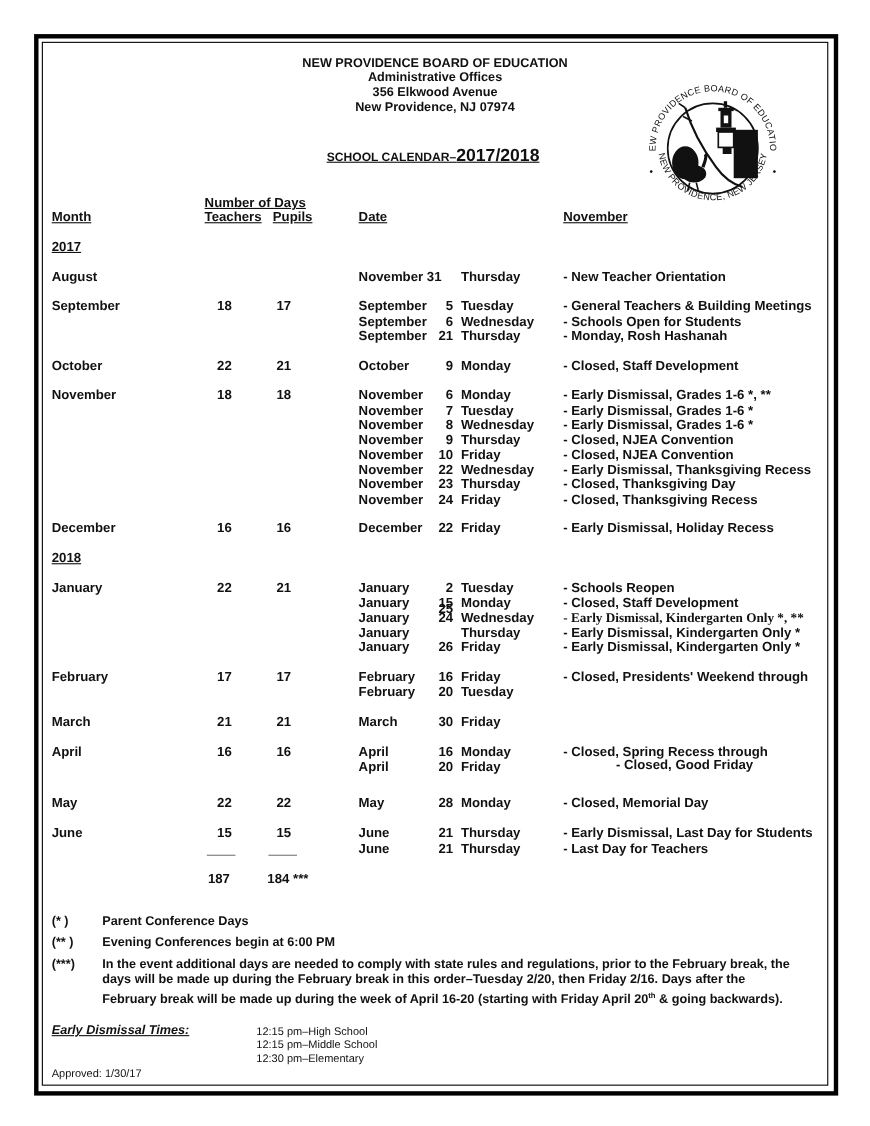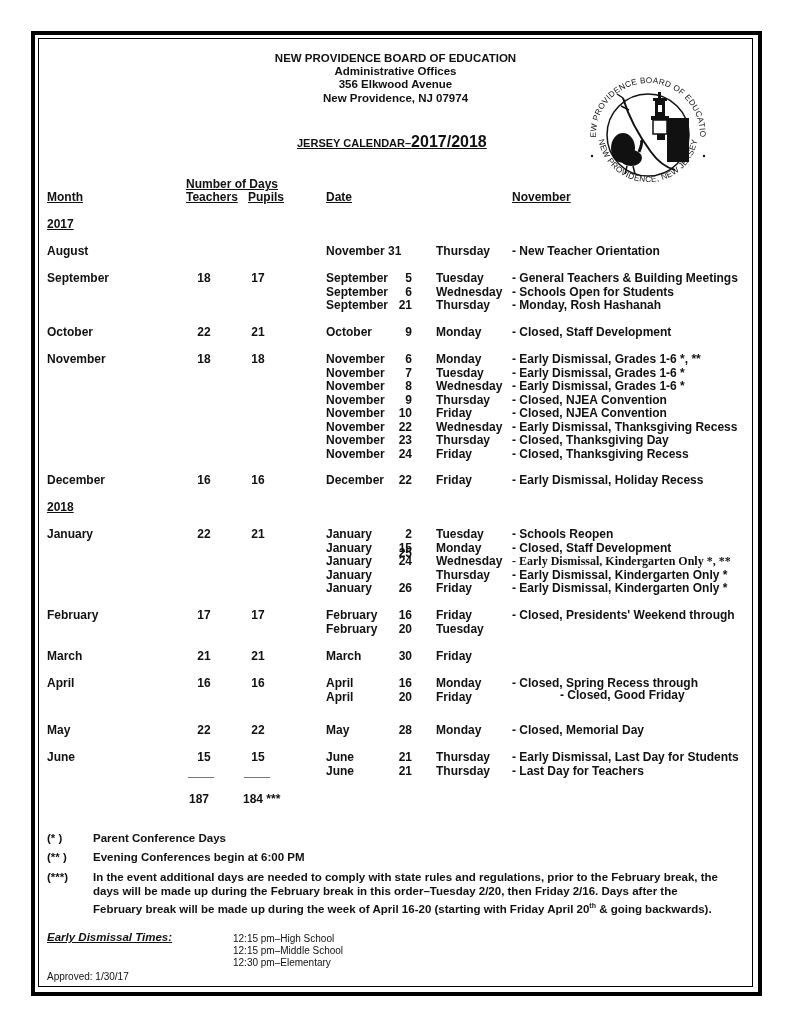--- a/index.html
+++ b/index.html
@@ -11,39 +11,39 @@
                  border: 1.5px solid #000; }
   .abs { position: absolute; white-space: nowrap; }
   .hdr { left: 0; width: 791px; text-align: center; font-weight: bold; font-size: 11.5px; }
   .u { text-decoration: underline; }
   .t { font-size: 12px; font-weight: bold; line-height: 13.5px; }
   .col-month { left: 47px; }
   .col-teach { left: 186px; width: 36px; text-align: center; }
   .col-pupil { left: 240px; width: 36px; text-align: center; }
   .col-dmonth { left: 326px; }
   .col-dnum { left: 390px; width: 22px; text-align: right; }
-  .col-day { left: 436px; text-align: right; }
+  .col-day { left: 419px; text-align: right; }
   .col-act { left: 512px; }
   .rule { position: absolute; height: 1px; background: #777; }
   .note { font-size: 11.5px; font-weight: bold; line-height: 13.5px; }
   .seal { position: absolute; left: 583px; top: 70px; width: 130px; height: 130px; }
   .small { font-size: 10px; line-height: 12px; }
 </style>
 </head>
 <body>
 
 <div class="frame-outer"></div>
 <div class="frame-inner"></div>
 
 <div class="abs hdr" style="top:52px;">NEW PROVIDENCE BOARD OF EDUCATION</div>
 <div class="abs hdr" style="top:65px;">Administrative Offices</div>
 <div class="abs hdr" style="top:78px;">356 Elkwood Avenue</div>
 <div class="abs hdr" style="top:92px;">New Providence, NJ  07974</div>
 <div class="abs" style="left:297px; top:133px; font-weight:bold; text-decoration:underline;">
-  <span style="font-size:11px;">JERSEY CALENDAR–</span><span style="font-size:16px;">2017/2018</span>
+  <span style="font-size:11px;">SCHOOL CALENDAR–</span><span style="font-size:16px;">2017/2018</span>
 </div>
 
 <svg class="seal" viewBox="0 0 130 130">
   <defs>
     <path id="arcTop" d="M 13 65 A 52 52 0 0 1 117 65"></path>
     <path id="arcBot" d="M 16 72 A 50 50 0 0 0 114 72"></path>
   </defs>
   <circle cx="65" cy="65" r="41" fill="none" stroke="#111" stroke-width="1.5"></circle>
   <text font-size="8.2" font-family="Liberation Sans, sans-serif" fill="#111" letter-spacing="0.3">
     <textPath href="#arcTop" startOffset="50%" text-anchor="middle">NEW PROVIDENCE BOARD OF EDUCATION</textPath>

